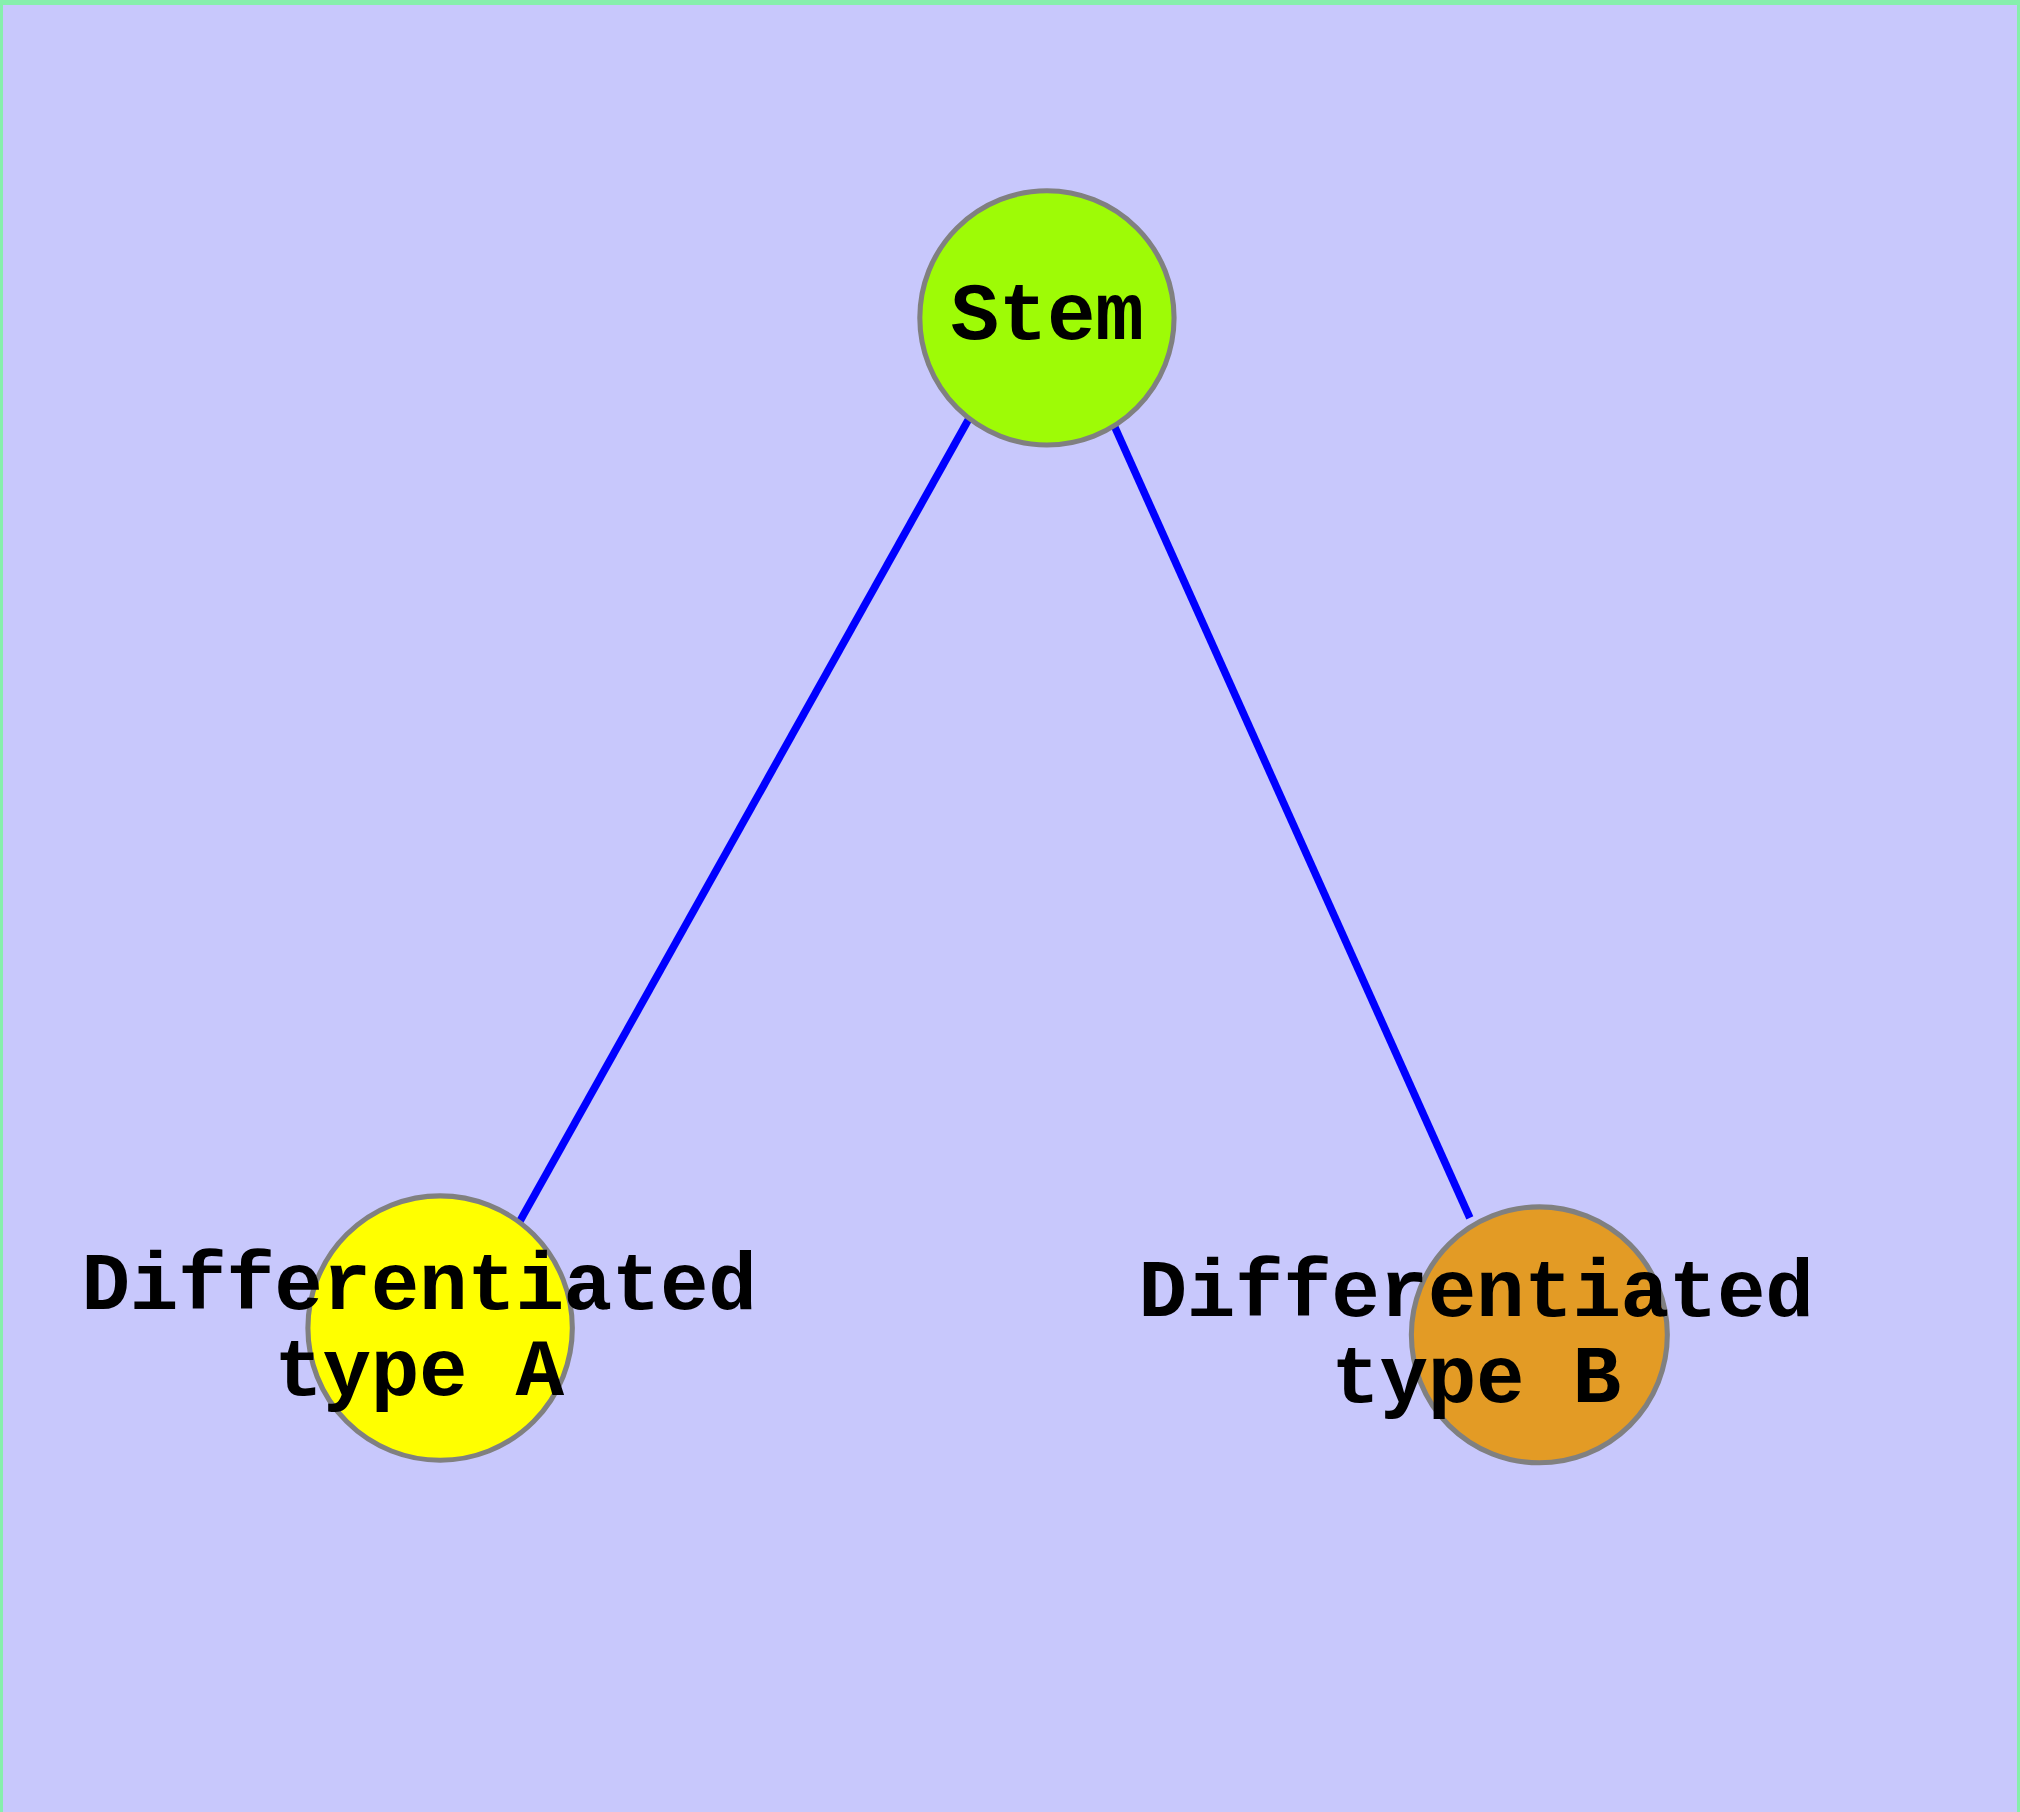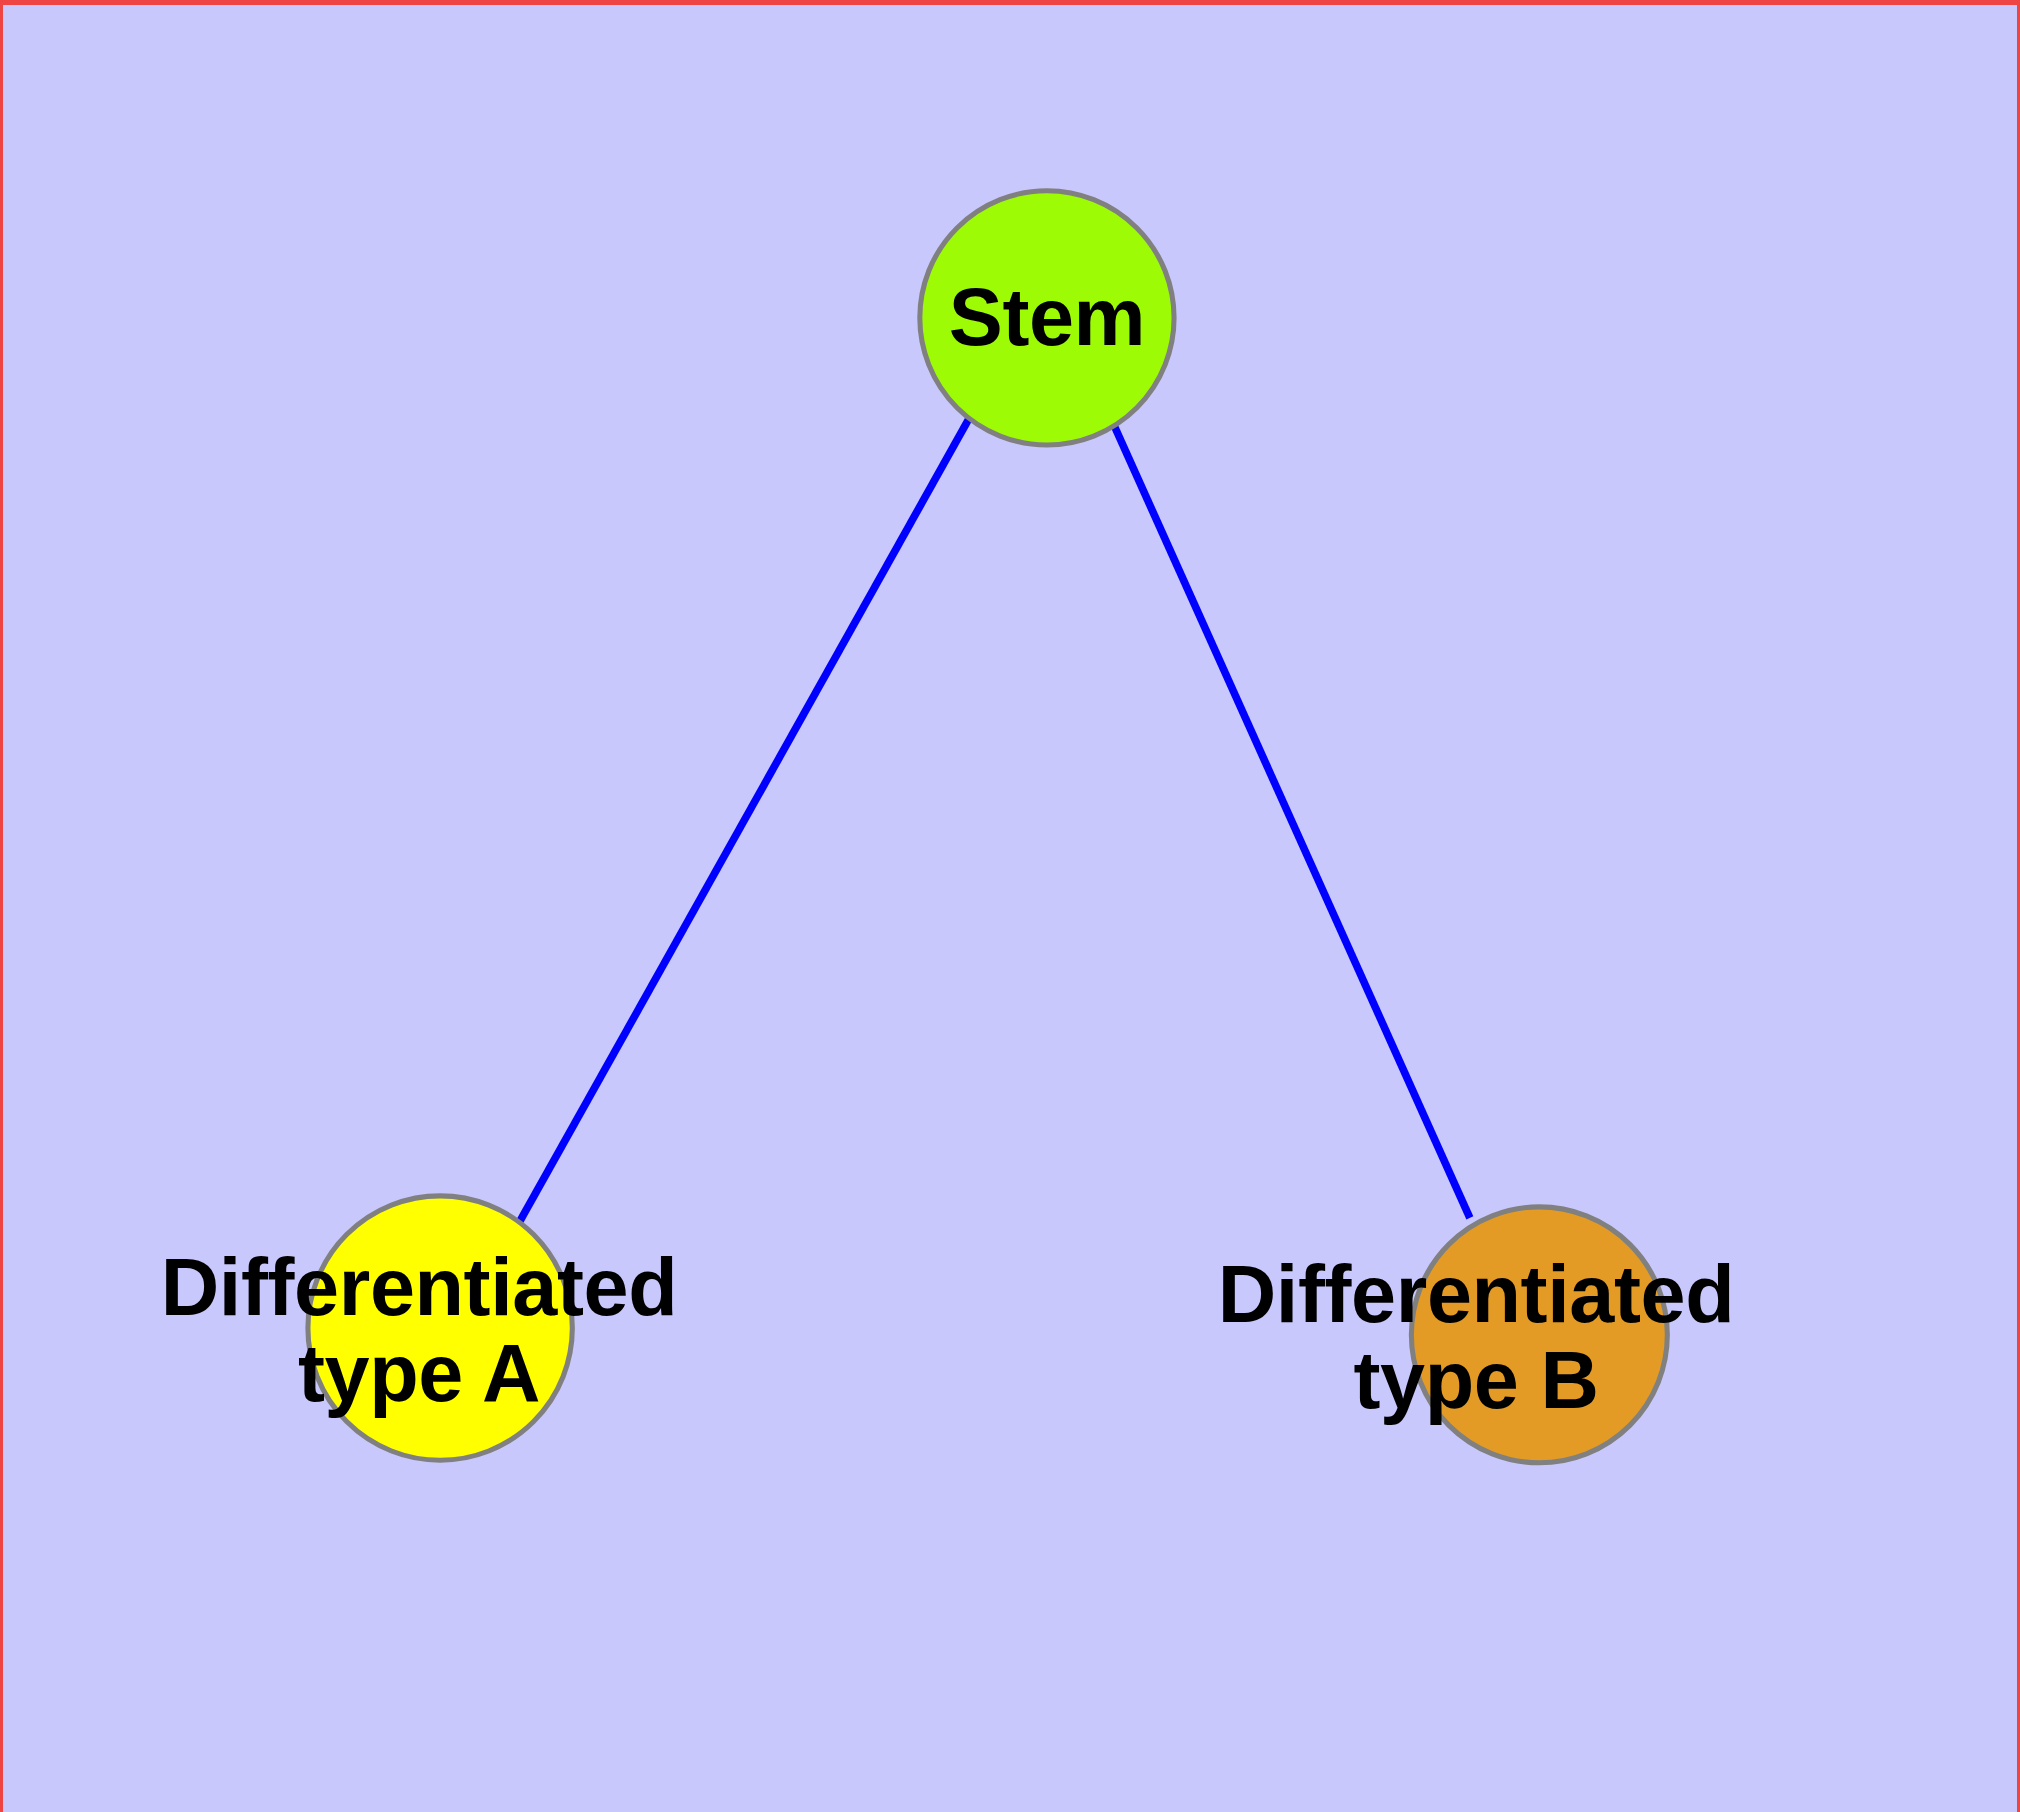--- a/index.html
+++ b/index.html
@@ -4,23 +4,23 @@
 <style>
   html, body {
     margin: 0;
     padding: 0;
     background: #ffffff;
   }
   #canvas {
     position: relative;
     width: 2021px;
     height: 1812px;
-    background: #ef4444;
+    background: #86efac;
     overflow: hidden;
-    font-family: Liberation Sans, sans-serif;
+    font-family: Liberation Mono, monospace;
   }
   #plot-area {
     position: absolute;
     left: 3.4px;
     top: 5.1px;
     width: 2014px;
     height: 1807px;
     background: #c8c8fc;
   }
   #graph-svg {

